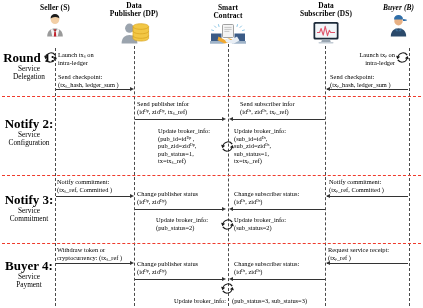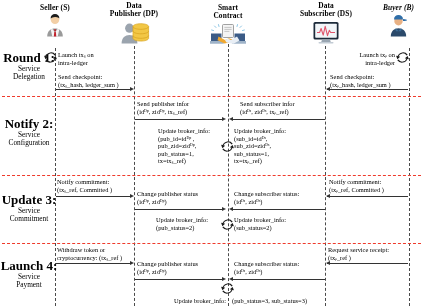--- a/index.html
+++ b/index.html
@@ -154,26 +154,26 @@
     <span class="rnum">Round 1:</span>
     <div style="white-space:pre-line;">Service
 Delegation</div>
   </div>
   <div class="round-label" style="top:120px;">
     <span class="rnum">Notify 2:</span>
     <div style="white-space:pre-line;">Service
 Configuration</div>
   </div>
   <div class="round-label" style="top:196px;">
-    <span class="rnum">Update 3:</span>
+    <span class="rnum">Notify 3:</span>
     <div style="white-space:pre-line;">Service
 Commitment</div>
   </div>
   <div class="round-label" style="top:262px;">
-    <span class="rnum">Launch 4:</span>
+    <span class="rnum">Buyer 4:</span>
     <div style="white-space:pre-line;">Service
 Payment</div>
   </div>
 
   <svg class="loop" style="left:44px;top:51px;" viewBox="0 0 16 16">
     <path d="M13 5.4A5.6 5.6 0 0 0 3.1 6.6l2 .4-3.4 3-1.6-4.1 1.9.4A7.1 7.1 0 0 1 14.4 4.6z" fill="#1a1a1a"></path>
     <path d="M3 10.6a5.6 5.6 0 0 0 9.9-1.2l-2-.4 3.4-3 1.6 4.1-1.9-.4A7.1 7.1 0 0 1 1.6 11.4z" fill="#1a1a1a"></path>
   </svg>
   <div class="msg-txt" style="left:58px;top:51px;width:60px;">Launch txₛ on
 intra-ledger</div>

